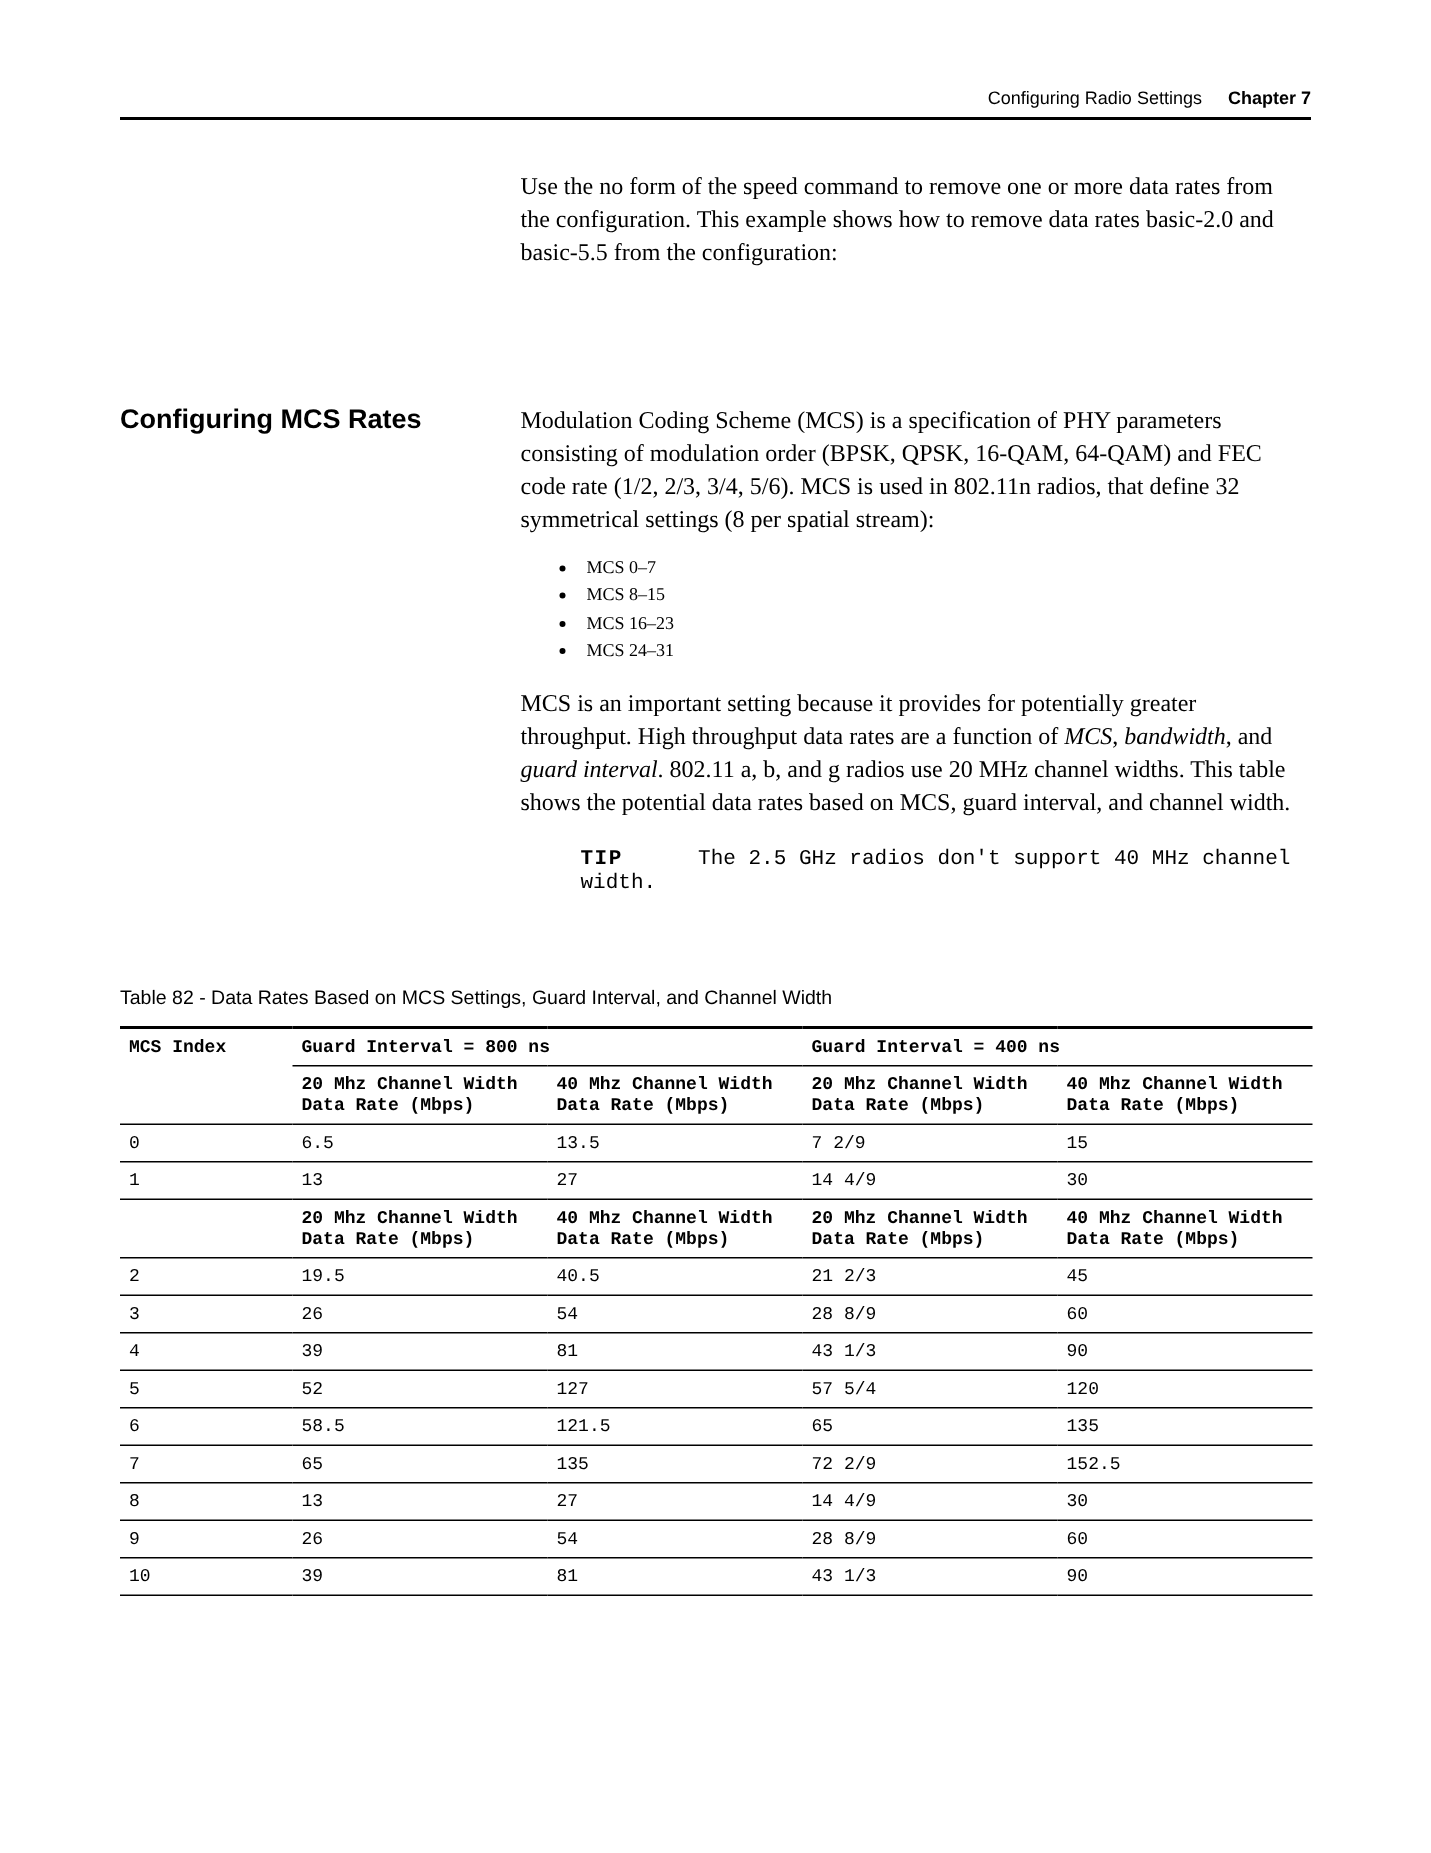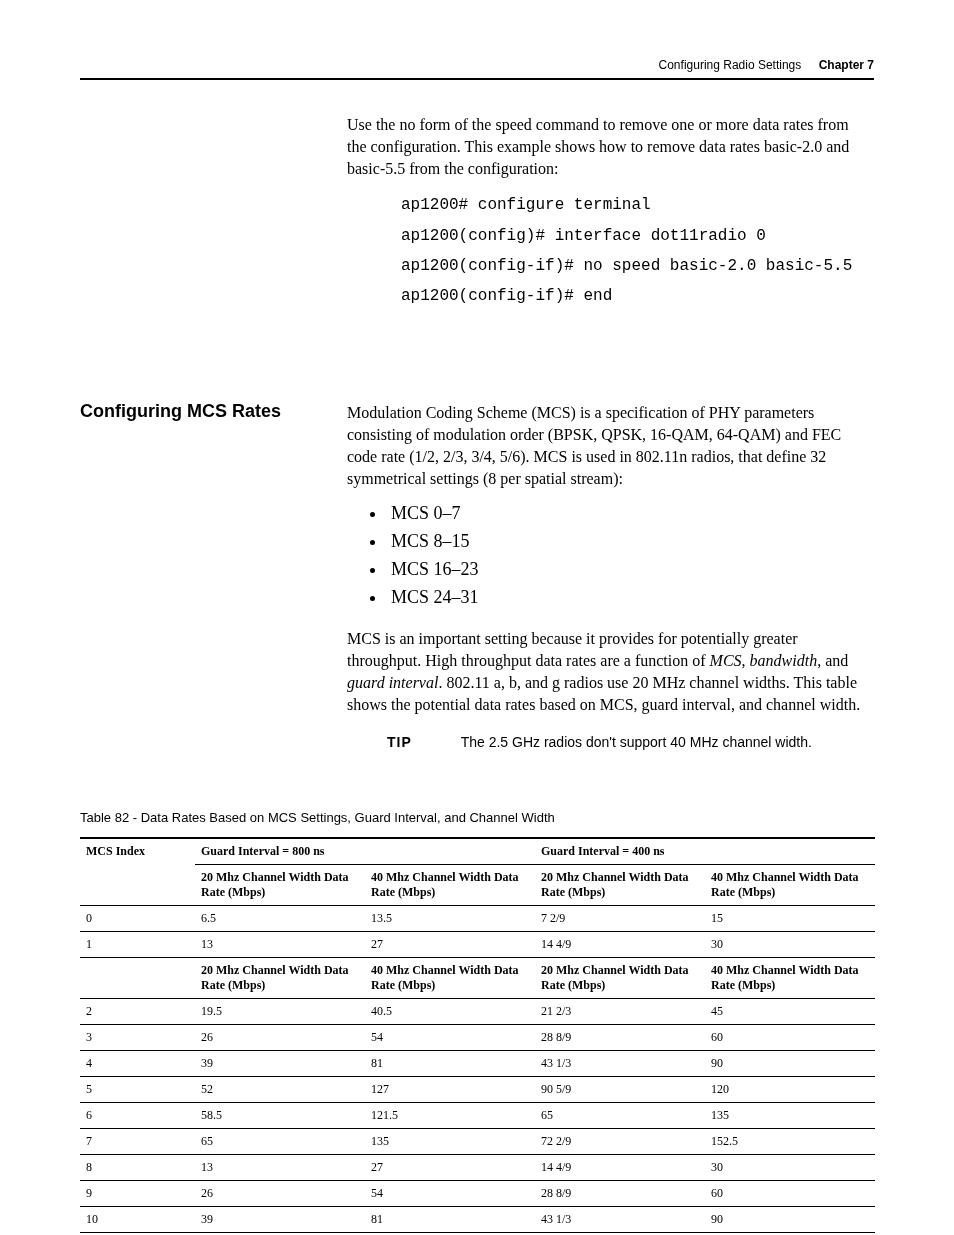--- a/index.html
+++ b/index.html
@@ -57,45 +57,45 @@
     top: 0;
     width: 250px;
     font-family: Arial, Helvetica, sans-serif;
     font-weight: 800;
     font-size: 18px;
     line-height: 1.1;
   }
   ul.bullets {
     margin: 8px 0 14px 0;
     padding-left: 40px;
-    font-size: 18px;
+    font-size: 12px;
     line-height: 1.55;
   }
   ul.bullets li { padding-left: 4px; }
   .tip-row {
     margin: 18px 0 0 40px;
-    font-family: Liberation Sans, sans-serif;
+    font-family: Liberation Mono, monospace;
     font-size: 14px;
   }
   .tip-label {
     display: inline-block;
     font-weight: 800;
     letter-spacing: 1px;
     width: 70px;
   }
   .table-caption {
     font-family: Arial, Helvetica, sans-serif;
     font-weight: normal;
     font-size: 13px;
     margin: 60px 0 12px 0;
   }
   table.data {
     border-collapse: collapse;
     width: 100%;
-    font-family: Liberation Serif, serif;
+    font-family: Liberation Mono, monospace;
     font-size: 12px;
     table-layout: fixed;
   }
   table.data th, table.data td {
     border-top: 1px solid #000;
     border-bottom: 1px solid #000;
     padding: 5px 6px;
     text-align: left;
     vertical-align: top;
     font-weight: normal;
@@ -127,24 +127,20 @@
 <div class="page">
 
   <div class="running-header">
     <span>Configuring Radio Settings</span>
     <span class="chapter">Chapter 7</span>
   </div>
   <hr class="header-rule">
 
   <div class="body-col">
     <p class="para">Use the no form of the speed command to remove one or more data rates from the configuration. This example shows how to remove data rates basic-2.0 and basic-5.5 from the configuration:</p>
-    <pre class="code">ap1200# configure terminal
-ap1200(config)# interface dot11radio 0
-ap1200(config-if)# no speed basic-2.0 basic-5.5
-ap1200(config-if)# end</pre>
   </div>
 
   <div class="section-block">
     <div class="section-heading">Configuring MCS Rates</div>
     <div class="body-col">
       <p class="para">Modulation Coding Scheme (MCS) is a specification of PHY parameters consisting of modulation order (BPSK, QPSK, 16-QAM, 64-QAM) and FEC code rate (1/2, 2/3, 3/4, 5/6). MCS is used in 802.11n radios, that define 32 symmetrical settings (8 per spatial stream):</p>
       <ul class="bullets">
         <li>MCS 0–7</li>
         <li>MCS 8–15</li>
         <li>MCS 16–23</li>
@@ -225,21 +221,21 @@
           <td>4</td>
           <td>39</td>
           <td>81</td>
           <td>43 1/3</td>
           <td>90</td>
         </tr>
         <tr>
           <td>5</td>
           <td>52</td>
           <td>127</td>
-          <td>90 5/9</td>
+          <td>57 5/4</td>
           <td>120</td>
         </tr>
         <tr>
           <td>6</td>
           <td>58.5</td>
           <td>121.5</td>
           <td>65</td>
           <td>135</td>
         </tr>
         <tr>

